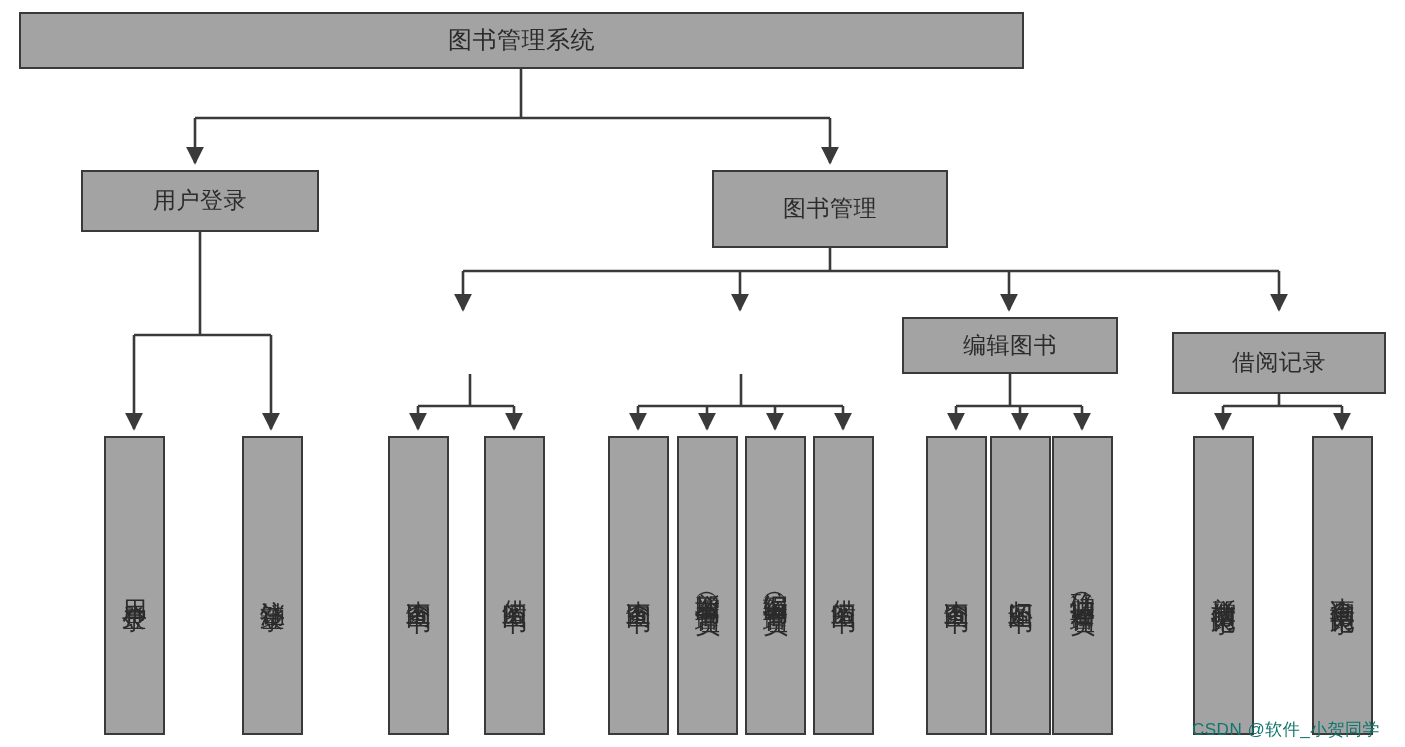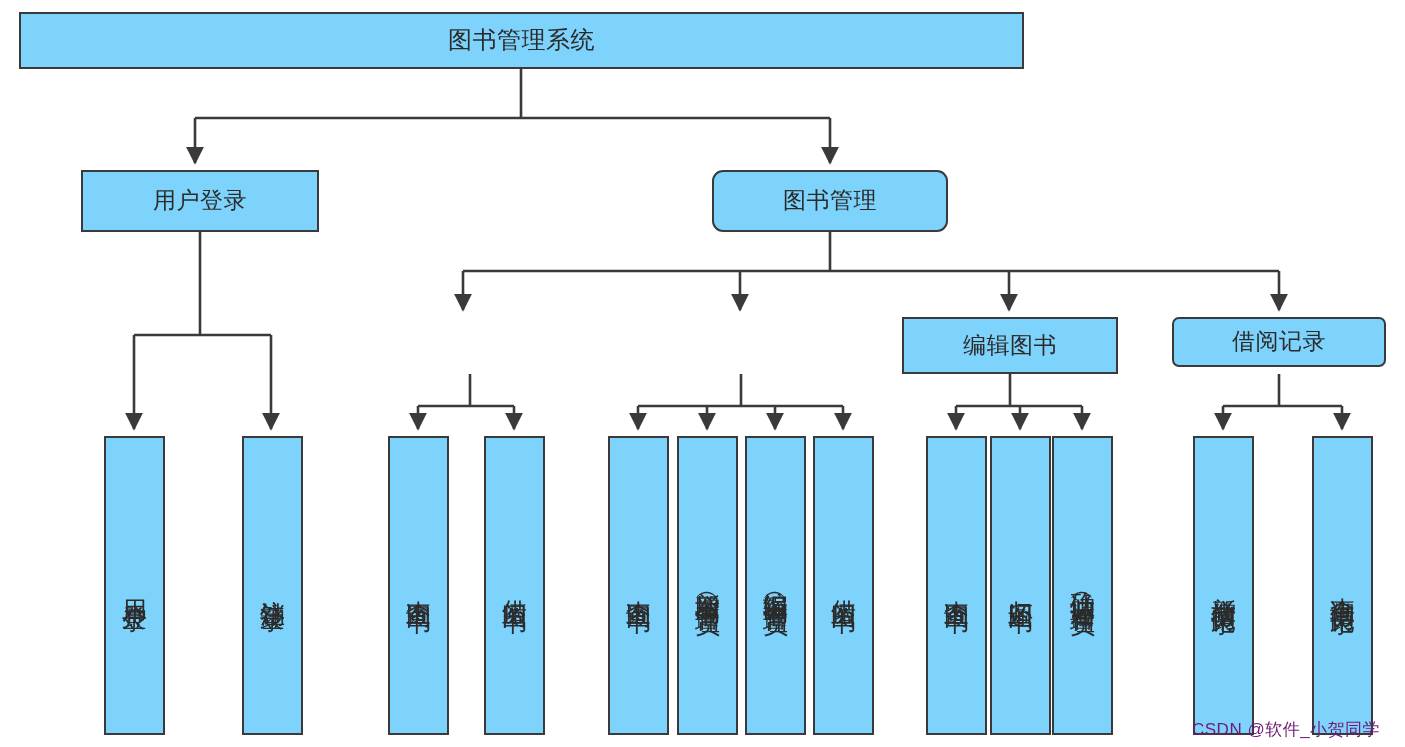--- a/index.html
+++ b/index.html
@@ -20,21 +20,21 @@
   #wires {
     position: absolute;
     left: 0;
     top: 0;
     width: 1405px;
     height: 747px;
   }
   .node {
     position: absolute;
     box-sizing: border-box;
-    background: #7dd3fc;
+    background: #a3a3a3;
     border: 2px solid #3a3a3a;
     display: flex;
     align-items: center;
     justify-content: center;
     overflow: hidden;
   }
   .node .lbl {
     color: #2b2b2b;
     line-height: 1.18;
     white-space: nowrap;
@@ -54,21 +54,21 @@
     writing-mode: vertical-rl;
     text-orientation: upright;
     font-size: 25px;
     letter-spacing: 3px;
     line-height: 1;
     white-space: nowrap;
   }
   .watermark {
     position: absolute;
     font-size: 17px;
-    color: #701a75;
+    color: #0f766e;
     white-space: nowrap;
     letter-spacing: 0.5px;
     pointer-events: none;
   }
 </style>
 </head>
 <body>
 
 <div id="canvas">
 
@@ -125,28 +125,28 @@
     </g>
   </svg>
 
   <div class="node root horiz" style="left:19px;top:12px;width:1005px;height:57px;">
     <span class="lbl">图书管理系统</span>
   </div>
 
   <div class="node horiz" style="left:81px;top:170px;width:238px;height:62px;">
     <span class="lbl">用户登录</span>
   </div>
-  <div class="node horiz" style="left:712px;top:170px;width:236px;height:62px;border-radius:11px;">
+  <div class="node horiz" style="left:712px;top:170px;width:236px;height:78px;">
     <span class="lbl">图书管理</span>
   </div>
 
   <div class="node horiz" style="left:902px;top:317px;width:216px;height:57px;">
     <span class="lbl">编辑图书</span>
   </div>
-  <div class="node horiz" style="left:1172px;top:317px;width:214px;height:50px;border-radius:7px;">
+  <div class="node horiz" style="left:1172px;top:332px;width:214px;height:62px;">
     <span class="lbl">借阅记录</span>
   </div>
 
   <div class="node vert" style="left:104px;top:436px;width:61px;height:299px;">
     <span class="lbl">用户登录</span>
   </div>
   <div class="node vert" style="left:242px;top:436px;width:61px;height:299px;">
     <span class="lbl">注销登录</span>
   </div>
   <div class="node vert" style="left:388px;top:436px;width:61px;height:299px;">

